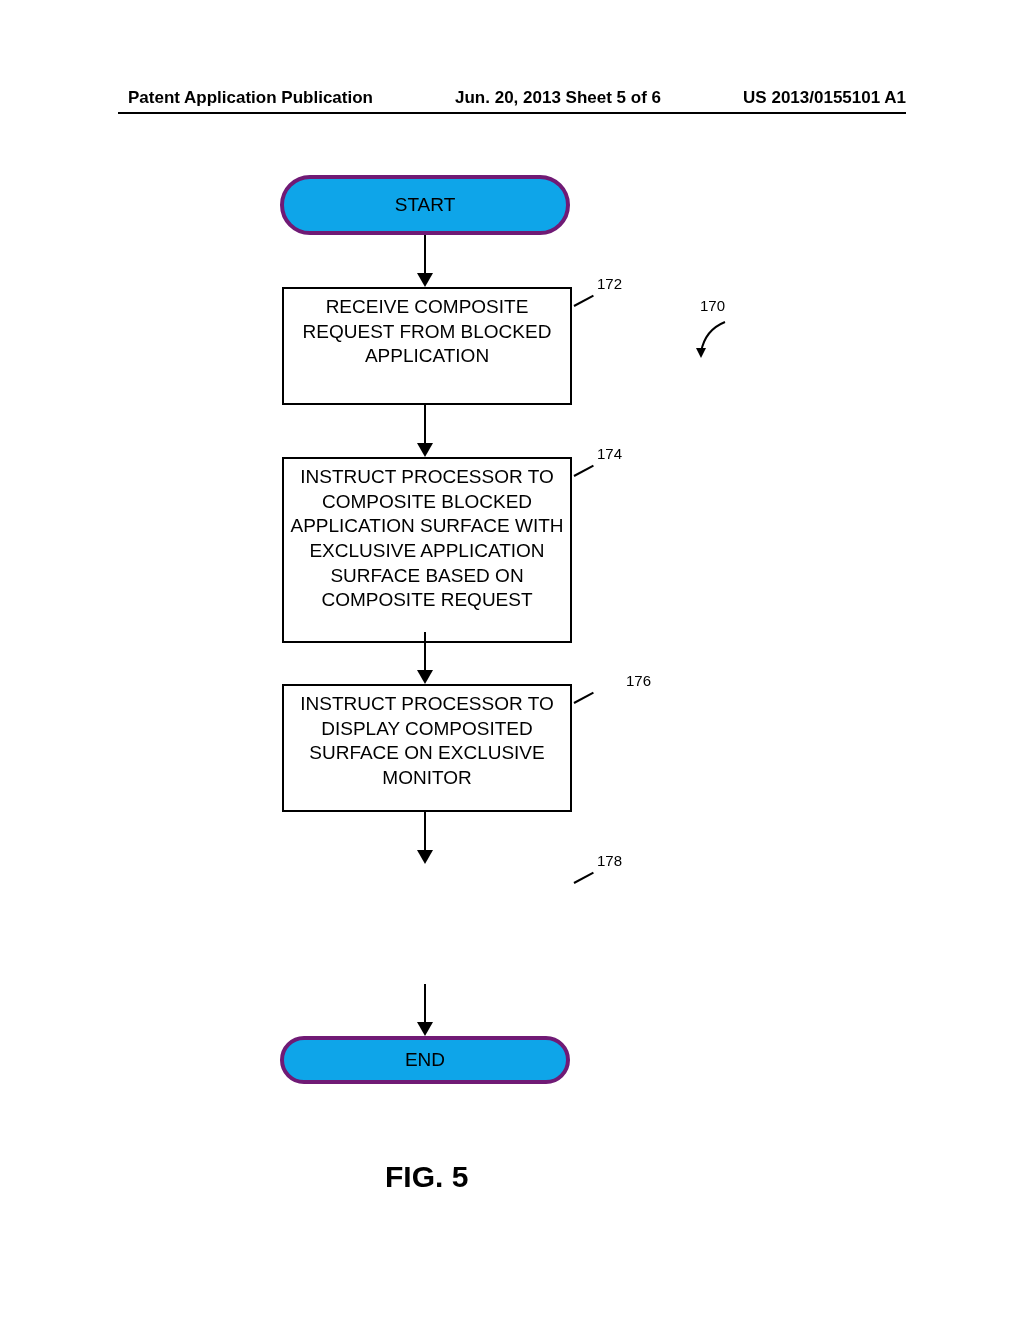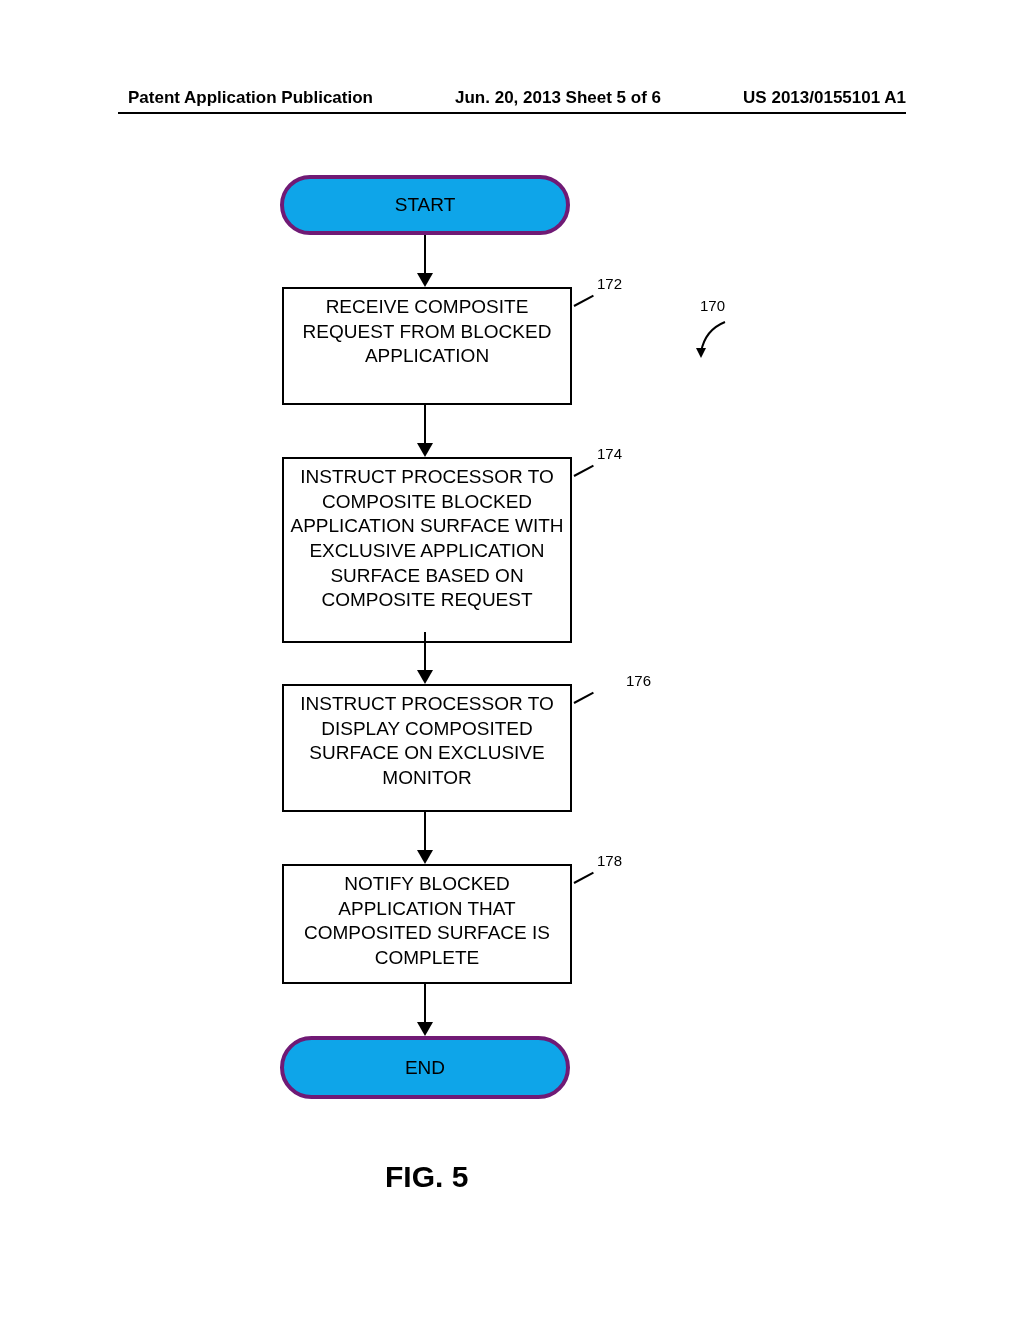--- a/index.html
+++ b/index.html
@@ -133,28 +133,25 @@
 
   <div class="process" style="left:282px; top:509px; width:290px; height:128px;">
     <span>INSTRUCT PROCESSOR TO DISPLAY COMPOSITED SURFACE ON EXCLUSIVE MONITOR</span>
   </div>
   <div class="ref-label" style="left:626px; top:497px;">176</div>
   <div class="ref-line" style="left:574px; top:527px; width:22px; transform: rotate(-28deg); transform-origin: left center;"></div>
 
   <div class="arrow-line" style="left:424px; top:637px; height:40px;"></div>
   <div class="arrow-head" style="left:417px; top:675px;"></div>
 
-  <div class="process" style="left:282px; top:689px; width:290px; height:120px;">
-    <span>NOTIFY BLOCKED APPLICATION THAT COMPOSITED SURFACE IS COMPLETE</span>
-  </div>
   <div class="ref-label" style="left:597px; top:677px;">178</div>
   <div class="ref-line" style="left:574px; top:707px; width:22px; transform: rotate(-28deg); transform-origin: left center;"></div>
 
   <div class="arrow-line" style="left:424px; top:809px; height:40px;"></div>
   <div class="arrow-head" style="left:417px; top:847px;"></div>
 
-  <div class="terminator" style="left:280px; top:861px; width:290px; height:63px;">
+  <div class="terminator" style="left:280px; top:861px; width:290px; height:48px;">
     <span>END</span>
   </div>
 
   <div class="fig-label" style="left:385px; top:985px;">FIG. 5</div>
 
 </div>
 
 </body></html>

